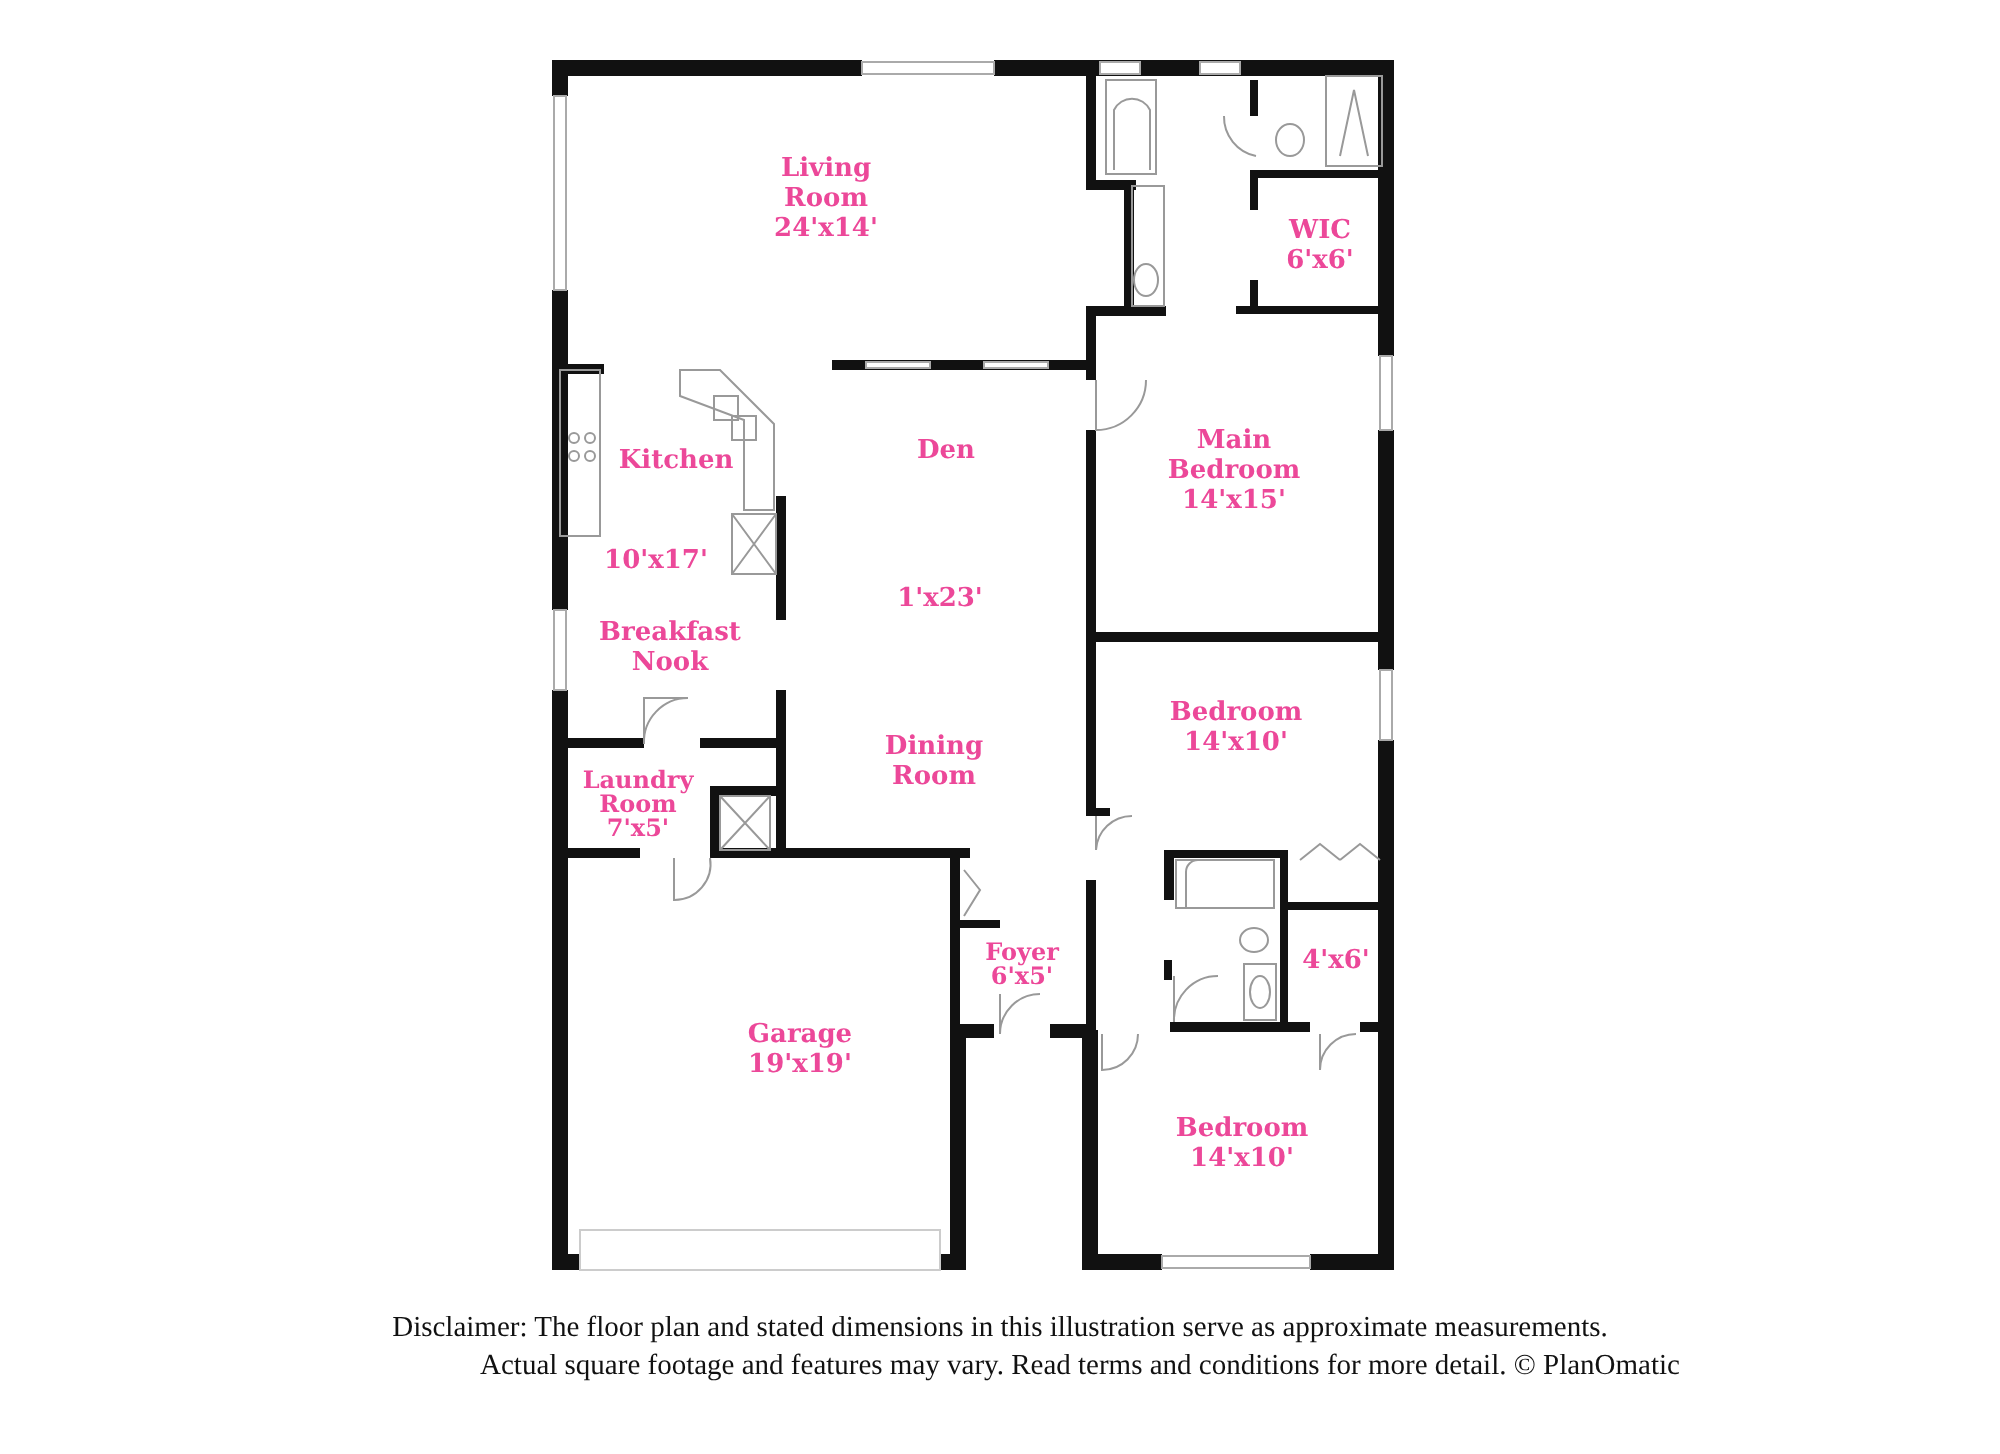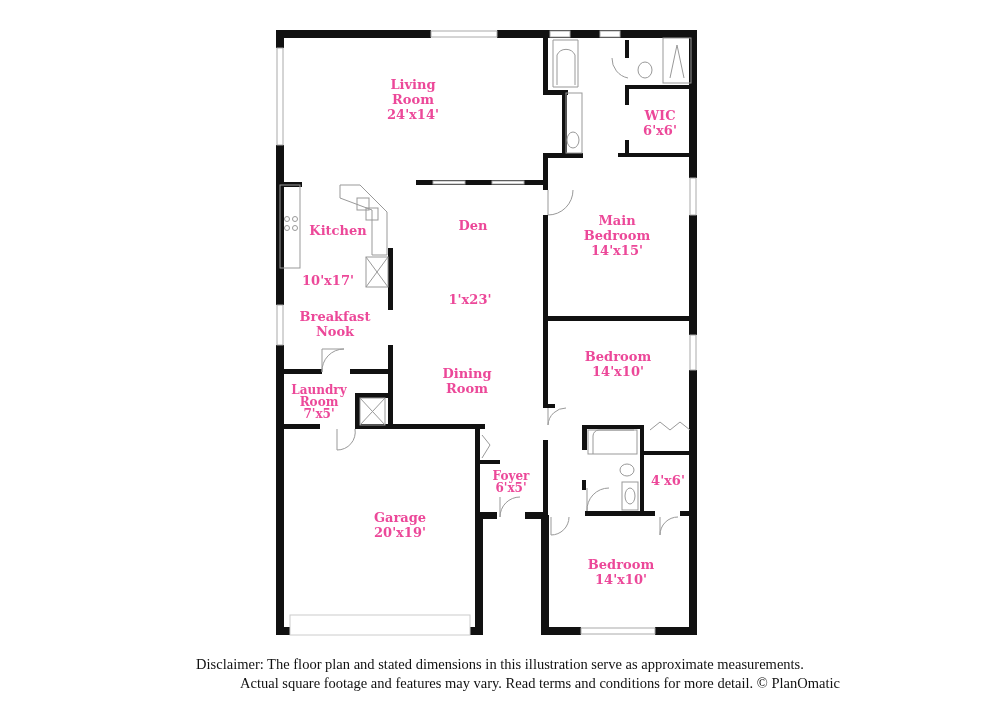--- a/index.html
+++ b/index.html
@@ -195,21 +195,21 @@
   <div>Foyer</div>
   <div>6'x5'</div>
 </div>
 
 <div class="lbl" style="left:668px;top:473px;text-align:center;">
   <div>4'x6'</div>
 </div>
 
 <div class="lbl" style="left:372px;top:510px;margin-left:28px;">
   <div>Garage</div>
-  <div>20'x19'</div>
+  <div>19'x19'</div>
 </div>
 
 <div class="lbl" style="left:621px;top:557px;">
   <div>Bedroom</div>
   <div>14'x10'</div>
 </div>
 
 <div class="disc" style="top:656px;">Disclaimer: The floor plan and stated dimensions in this illustration serve as approximate measurements.</div>
 <div class="disc" style="top:675px;padding-left:40px;">Actual square footage and features may vary. Read terms and conditions for more detail. © PlanOmatic</div>
 

